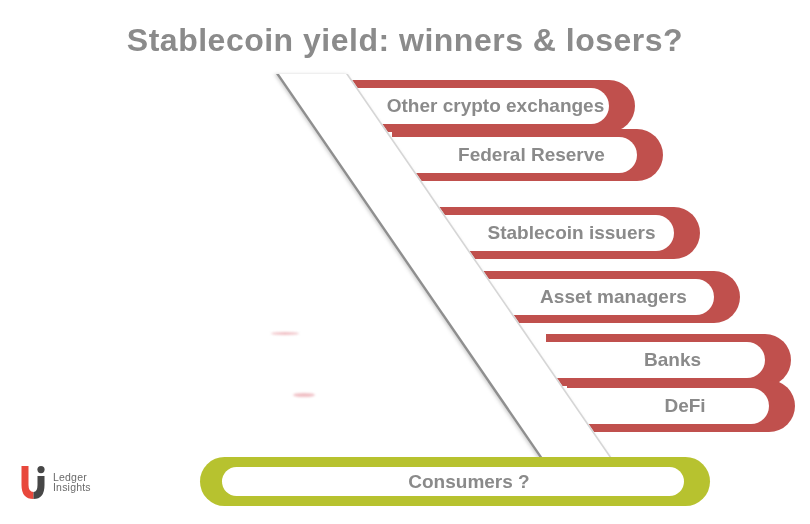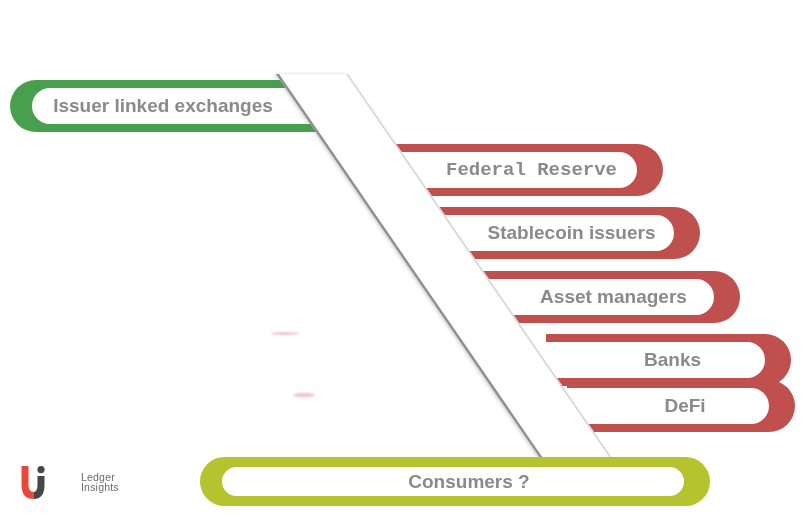--- a/index.html
+++ b/index.html
@@ -50,38 +50,39 @@
   }
   .z-top{z-index:6;}
   
   .smudge{
     position:absolute;border-radius:50%;filter:blur(1px);
     background:rgba(225,130,140,.5);z-index:7;
   }
   .smudge.s1{left:271px;top:332px;width:28px;height:3px;}
   .smudge.s2{left:293px;top:393px;width:22px;height:4px;}
   
-  .logo{position:absolute;left:21px;top:466px;display:flex;align-items:center;z-index:6;gap:28px;}
+  .logo{position:absolute;left:21px;top:466px;display:flex;align-items:center;z-index:6;}
   .logo-text{
     margin-left:8px;font-size:10.5px;line-height:9.5px;color:#6a6a6a;letter-spacing:.2px;
   }
 </style>
 </head>
 <body>
 
 <div class="stage">
 
+  <div class="title">Stablecoin yield: winners &amp; losers?</div>
 
-  <div class="pill pill-green" style="left:10px;top:80px;width:306px;">
+
+  <div class="pill pill-red" style="left:348px;top:80px;width:287px;">
     <div class="inner">
-      <span class="pill-label">Issuer linked exchanges</span>
+      <span class="pill-label">Other crypto exchanges</span>
     </div>
   </div>
-
-  <div class="pill pill-red" style="left:392px;top:144px;width:271px;font-family:Liberation Mono, monospace;">
+  <div class="pill pill-red" style="left:392px;top:129px;width:271px;">
     <div class="inner">
       <span class="pill-label">Federal Reserve</span>
     </div>
   </div>
   <div class="pill pill-red" style="left:479px;top:271px;width:261px;">
     <div class="inner">
       <span class="pill-label">Asset managers</span>
     </div>
   </div>
   <div class="pill pill-red" style="left:435px;top:207px;width:265px;">

